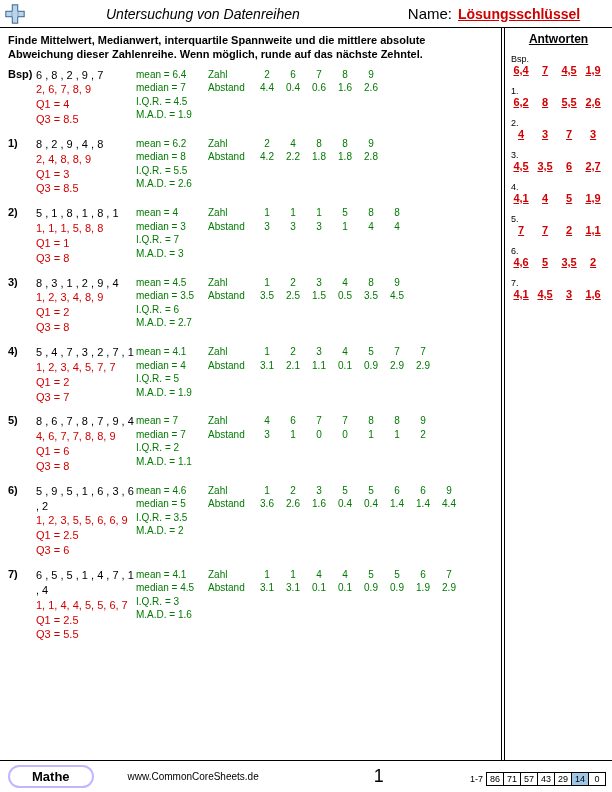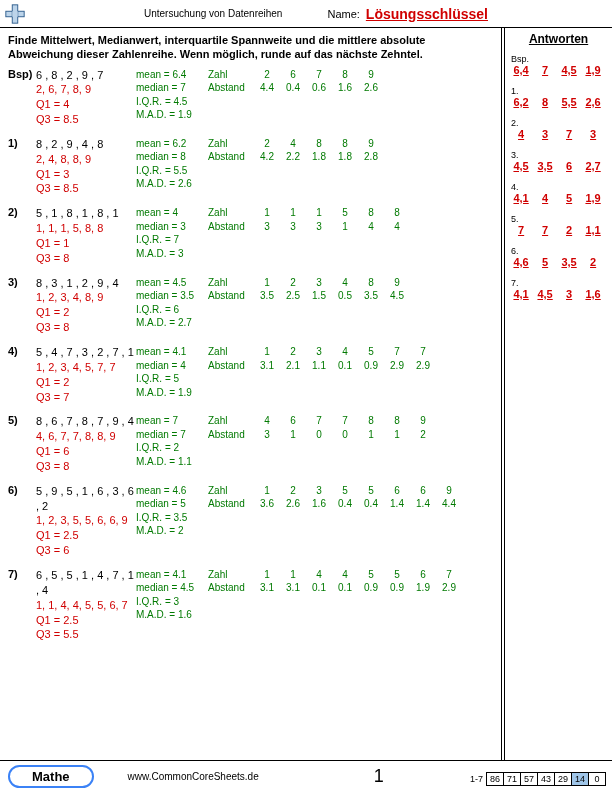--- a/index.html
+++ b/index.html
@@ -24,26 +24,27 @@
     border-bottom: 1px solid #000;
     height: 28px;
     padding-left: 4px;
   }
   .header-icon {
     width: 22px;
     height: 22px;
     margin-right: 4px;
   }
   .header-title {
-    font-size: 10px;
-    margin-left: 114px;
+    font-size: 14px;
+    margin-left: 76px;
+    font-style: italic;
   }
   .header-name {
-    font-size: 11px;
-    margin-left: 45px;
+    font-size: 15px;
+    margin-left: 108px;
   }
   .header-key {
     color: #d00000;
     font-weight: bold;
     font-size: 14px;
     margin-left: 6px;
     text-decoration: underline;
   }
   .content {
     display: flex;
@@ -123,21 +124,21 @@
     position: absolute;
     bottom: 0;
     left: 0;
     width: 612px;
     height: 32px;
     border-top: 1px solid #000;
     display: flex;
     align-items: center;
   }
   .footer-badge {
-    border: 2px solid #3b82f6;
+    border: 2px solid #c4b5fd;
     border-radius: 14px;
     padding: 2px 22px;
     font-weight: bold;
     font-size: 13px;
     margin-left: 8px;
     background:#fff;
   }
   .footer-url {
     font-size: 10px;
     margin-left: 14px;

